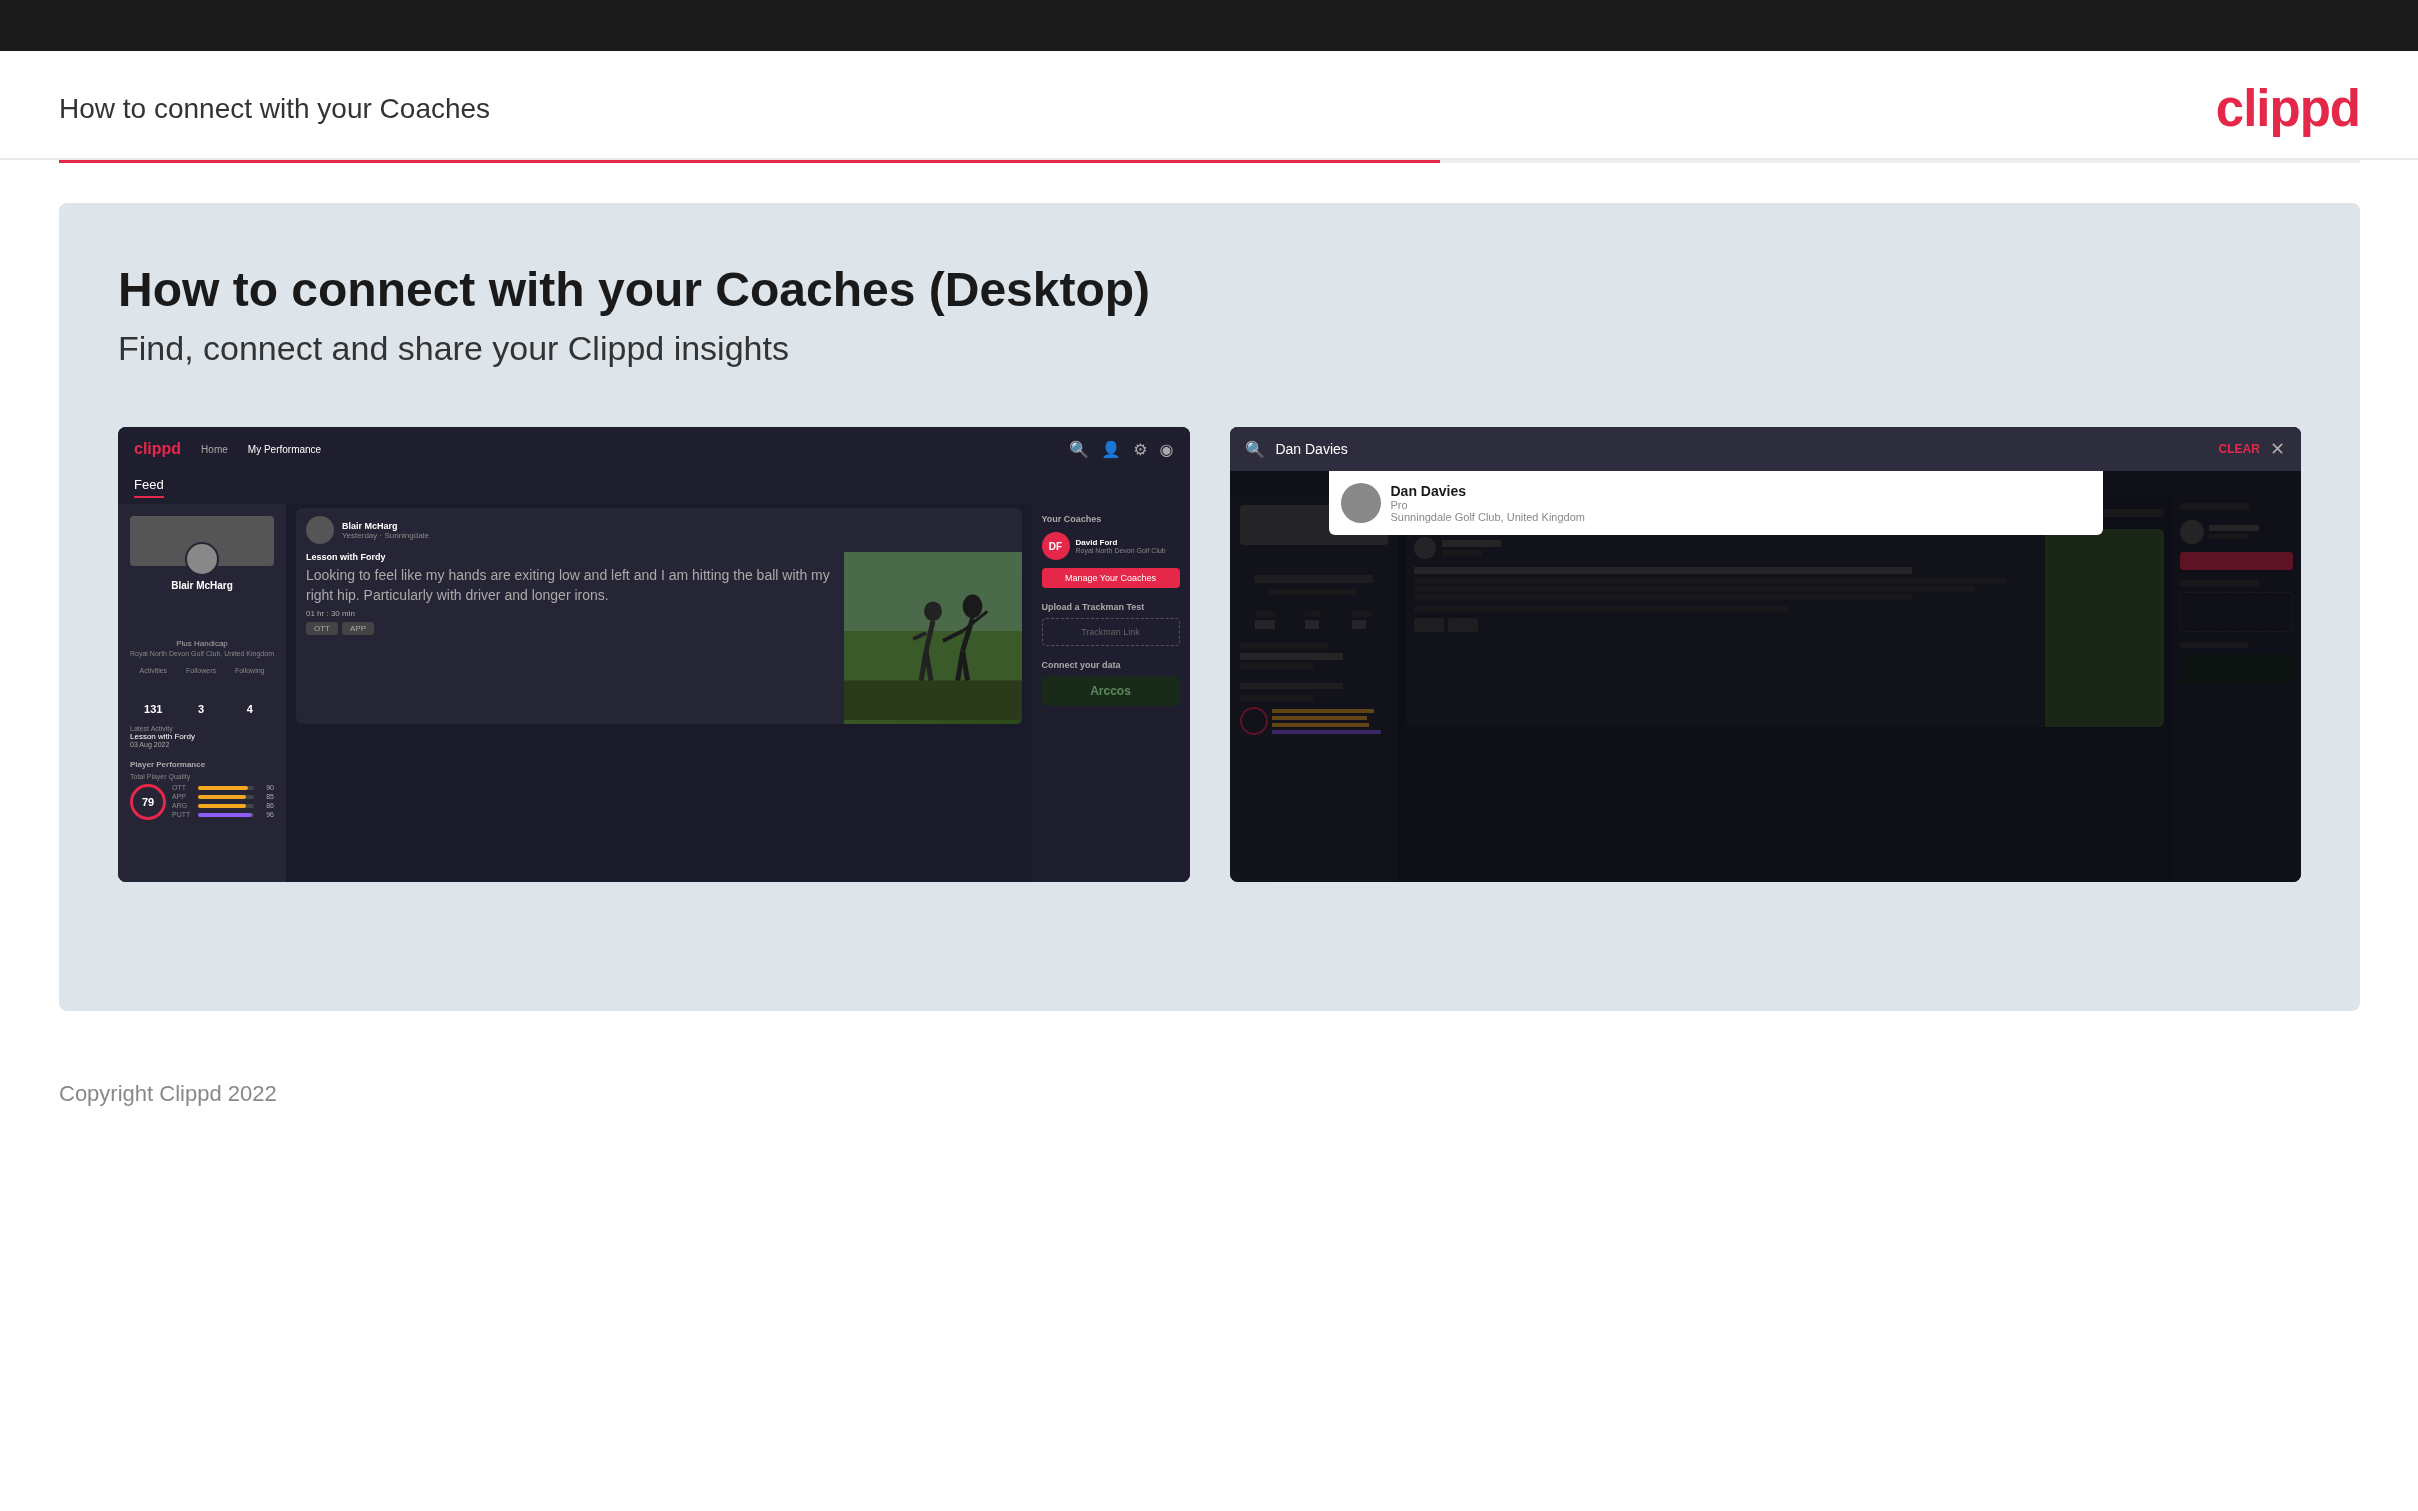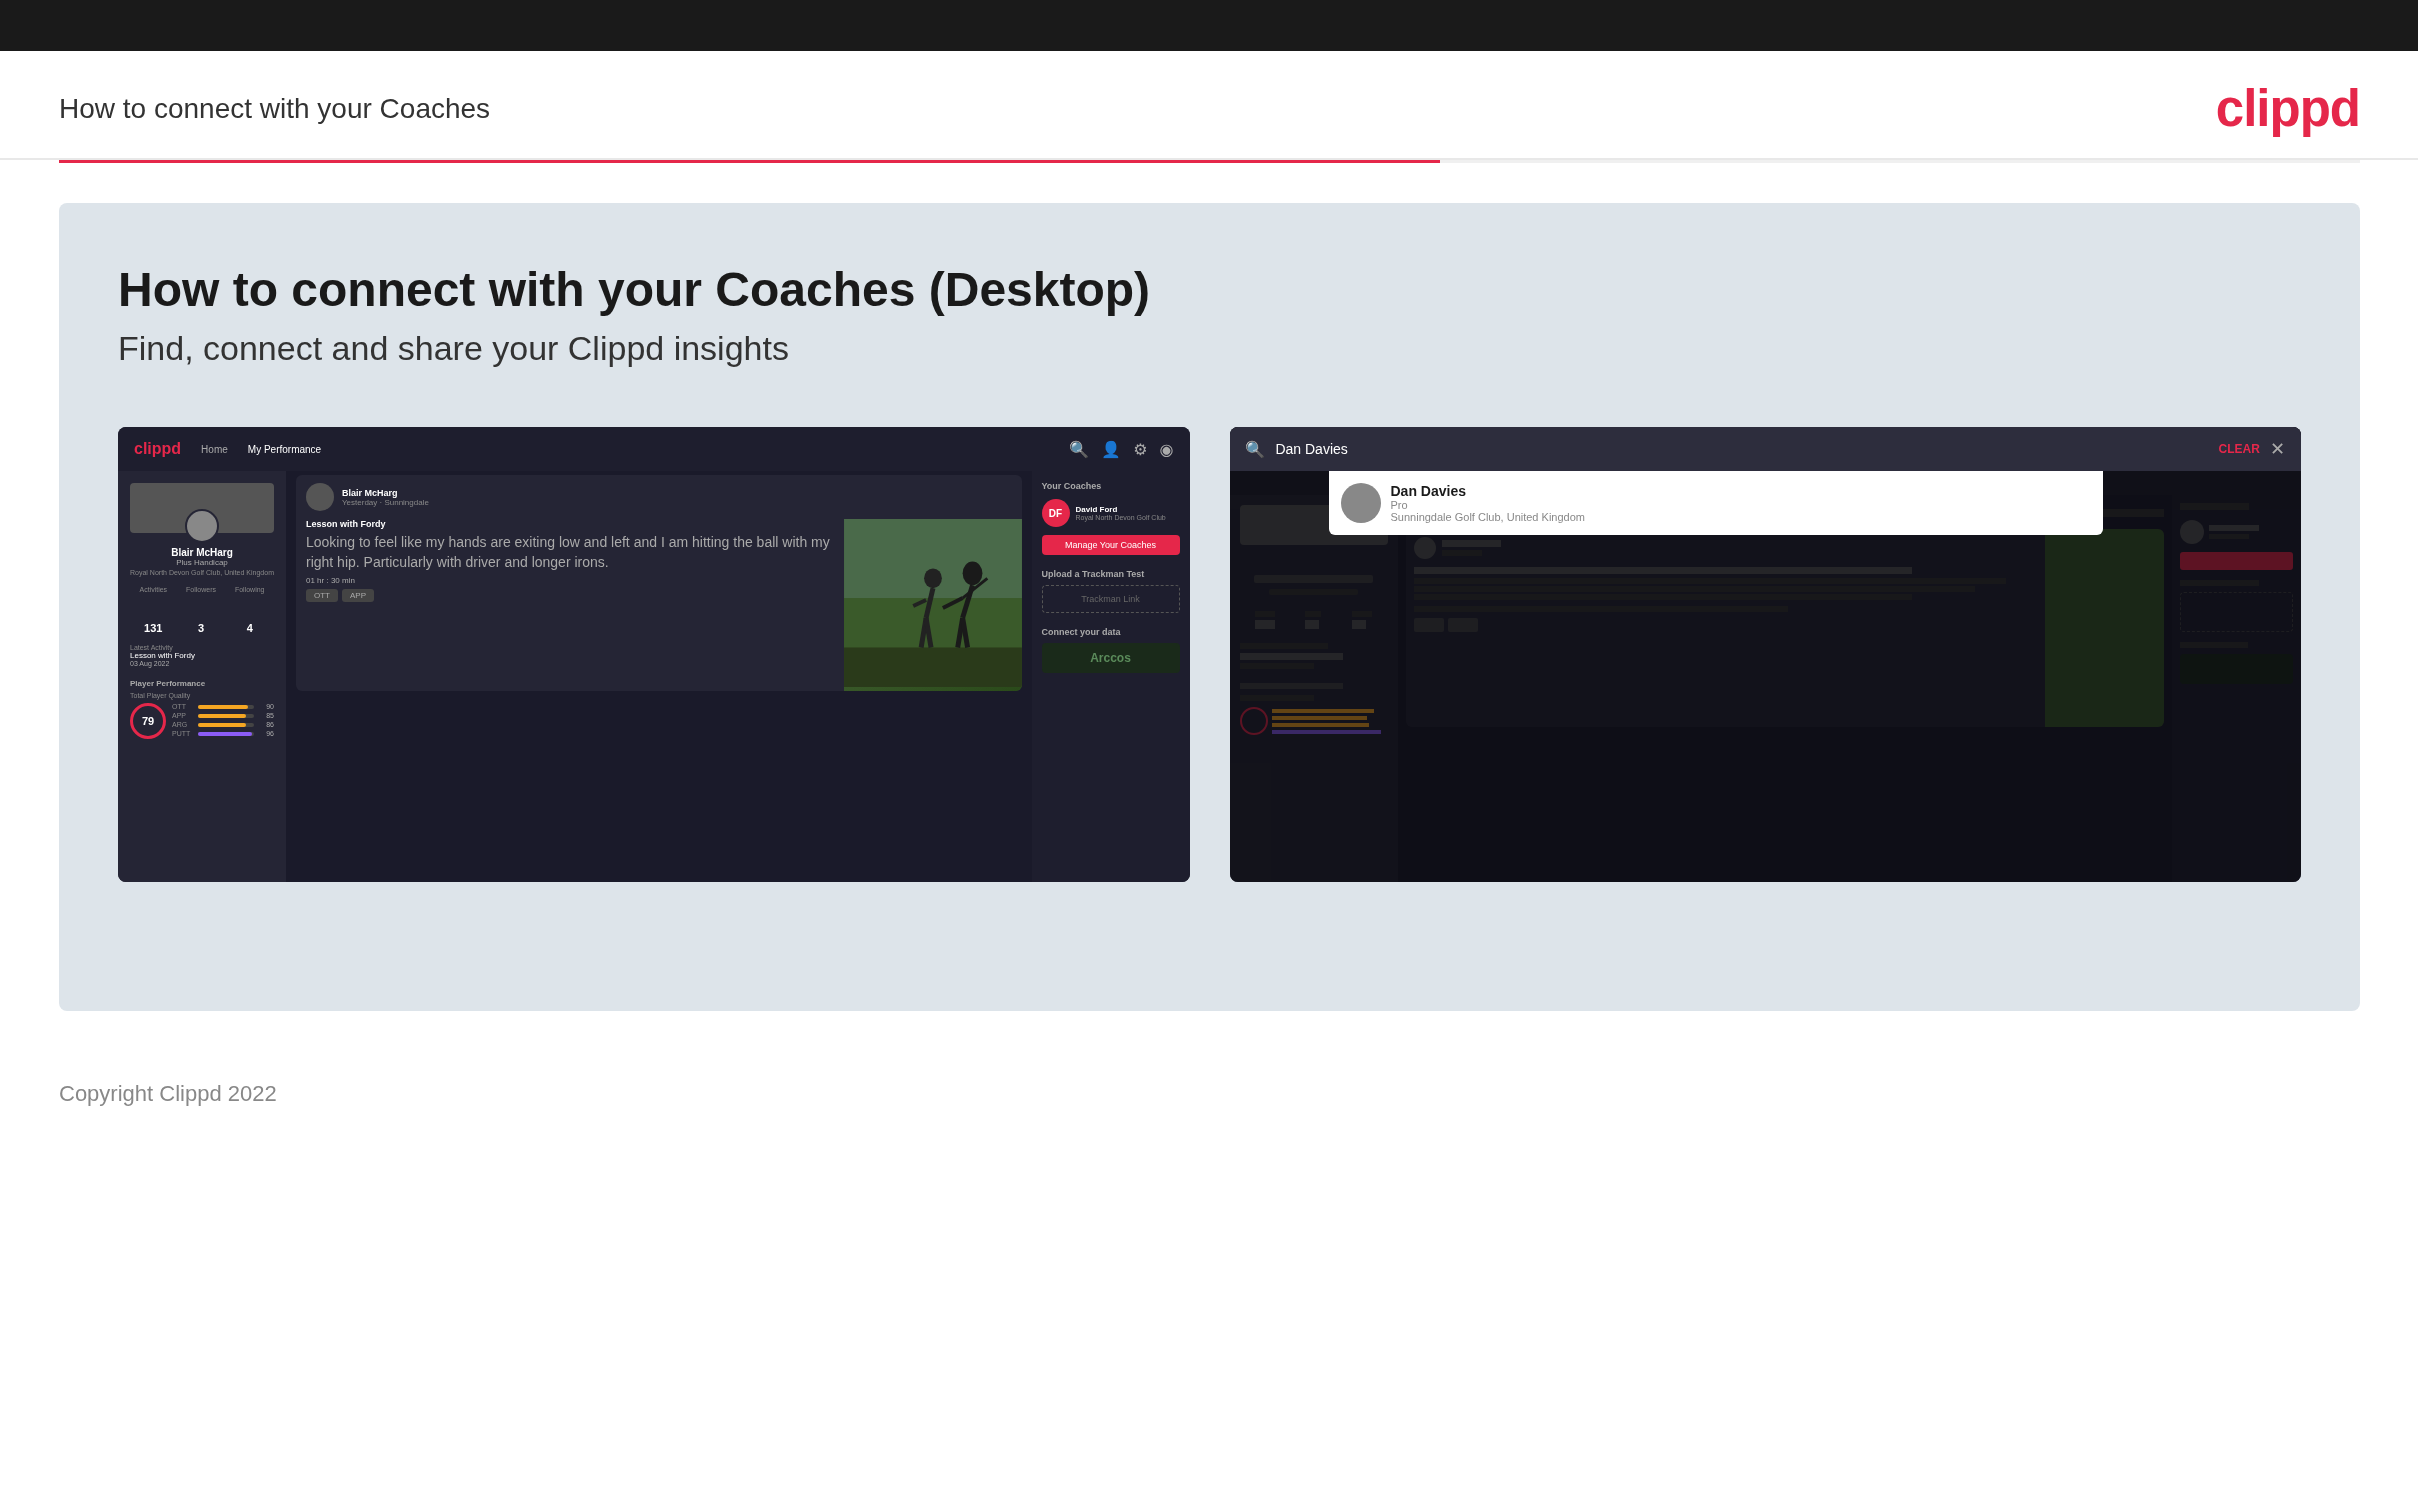--- a/index.html
+++ b/index.html
@@ -154,20 +154,21 @@
       color: #fff;
       font-size: 10px;
       font-weight: 700;
       text-align: center;
       margin-top: 14px;
     }
     .profile-subtitle {
       color: #aaa;
       font-size: 8px;
       text-align: center;
+      margin-top: 48px;
     }
     .profile-location {
       color: #888;
       font-size: 7px;
       text-align: center;
       margin-top: 2px;
     }
     .profile-stats {
       display: flex;
       justify-content: space-around;
@@ -585,20 +586,23 @@
             <span class="app-nav-item">Home</span>
             <span class="app-nav-item active">My Performance</span>
             <div class="app-nav-icons">
               <span class="nav-icon">🔍</span>
               <span class="nav-icon">👤</span>
               <span class="nav-icon">⚙</span>
               <span class="nav-icon">◉</span>
             </div>
           </div>
 
+          <div class="feed-tab">
+            <span class="feed-tab-item active">Feed</span>
+          </div>
 
           <div class="app-main">
 
             <div class="profile-sidebar">
               <div class="profile-banner">
                 <div class="profile-avatar"></div>
               </div>
               <div class="profile-name">Blair McHarg</div>
               <div class="profile-subtitle">Plus Handicap</div>
               <div class="profile-location">Royal North Devon Golf Club, United Kingdom</div>

